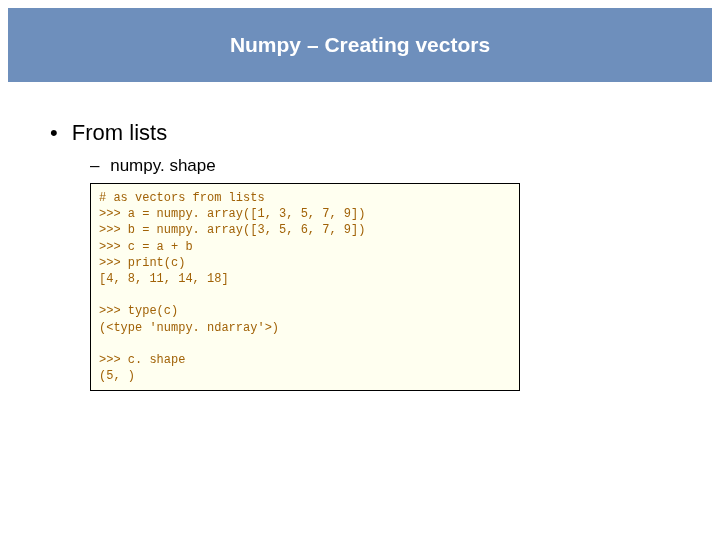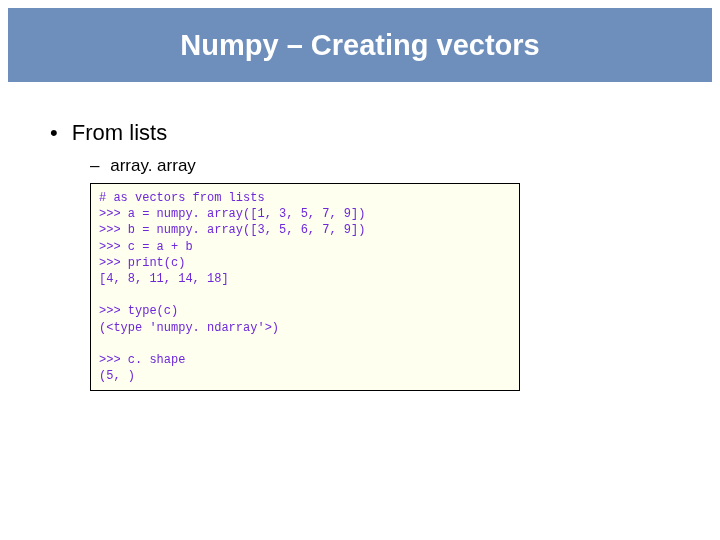--- a/index.html
+++ b/index.html
@@ -16,21 +16,21 @@
     left: 8px;
     right: 8px;
     height: 74px;
     background: #6e8fbc;
     display: flex;
     align-items: center;
     justify-content: center;
   }
   .title-bar h1 {
     color: #ffffff;
-    font-size: 29px;
+    font-size: 21px;
     font-weight: bold;
   }
   .content {
     position: absolute;
     top: 120px;
     left: 50px;
     right: 34px;
   }
   .bullet-1 {
     font-size: 22px;
@@ -55,36 +55,36 @@
     margin-left: 40px;
     margin-top: 7px;
     width: 430px;
     background: #fffff0;
     border: 1px solid #000000;
     padding: 6px 8px;
     font-family: "Courier New", Courier, monospace;
     font-size: 12px;
     line-height: 1.35;
     white-space: pre;
-    color: #6d28d9;
+    color: #a16207;
   }
 </style>
 </head>
 <body>
 
 <div class="title-bar">
   <h1>Numpy – Creating vectors</h1>
 </div>
 
 <div class="content">
   <div class="bullet-1">
     <span>From lists</span>
   </div>
   <div class="bullet-2">
-    <span>array. array</span>
+    <span>numpy. shape</span>
   </div>
   <div class="code-box"># as vectors from lists
 &gt;&gt;&gt; a = numpy. array([1, 3, 5, 7, 9])
 &gt;&gt;&gt; b = numpy. array([3, 5, 6, 7, 9])
 &gt;&gt;&gt; c = a + b
 &gt;&gt;&gt; print(c)
 [4, 8, 11, 14, 18]
 
 &gt;&gt;&gt; type(c)
 (&lt;type 'numpy. ndarray'&gt;)

